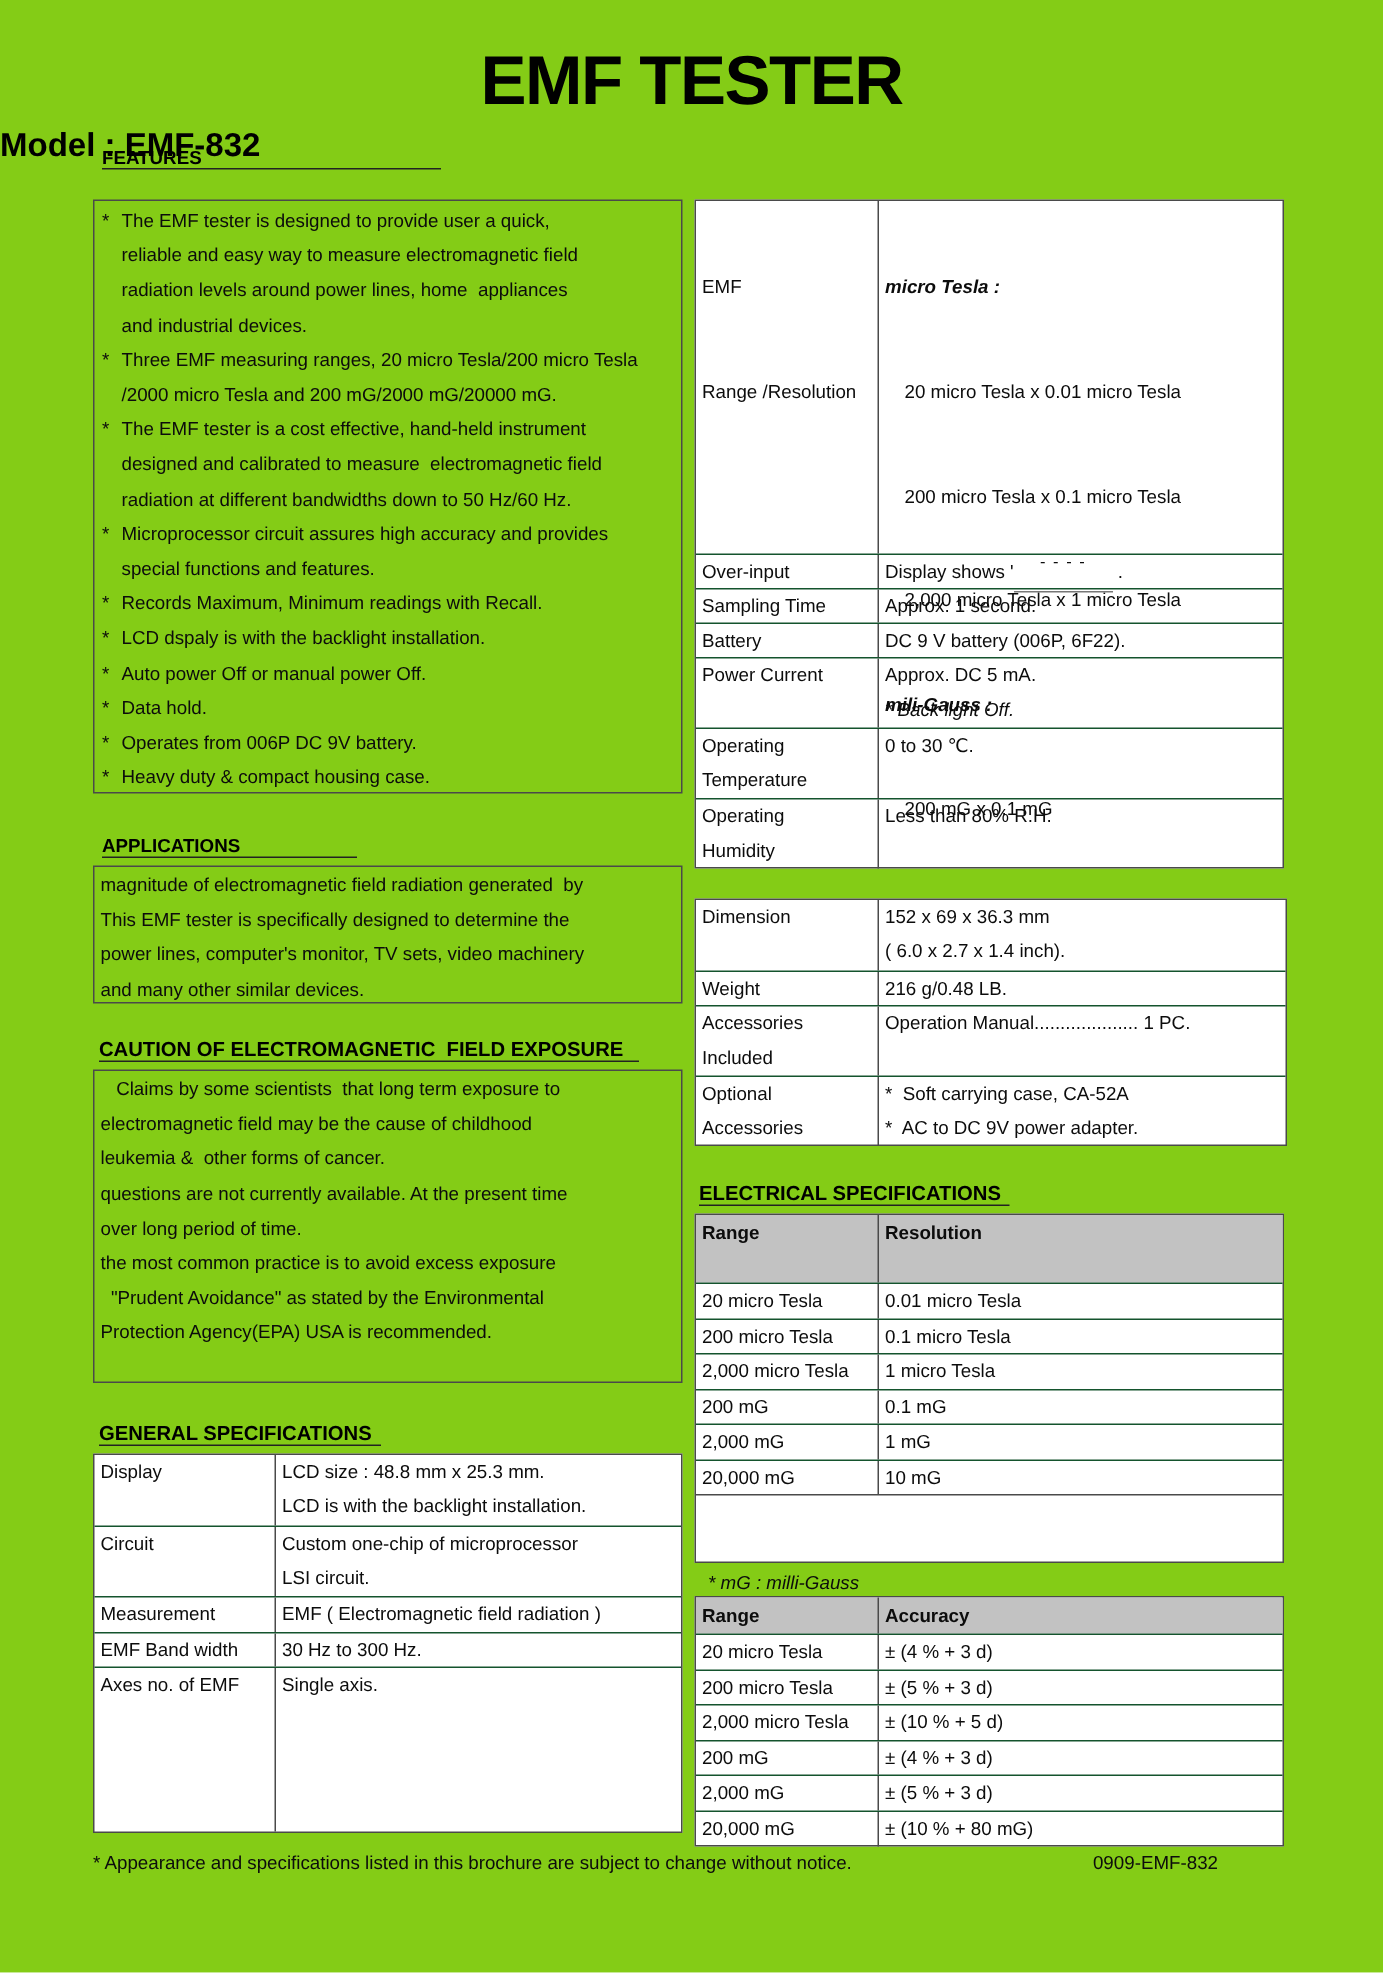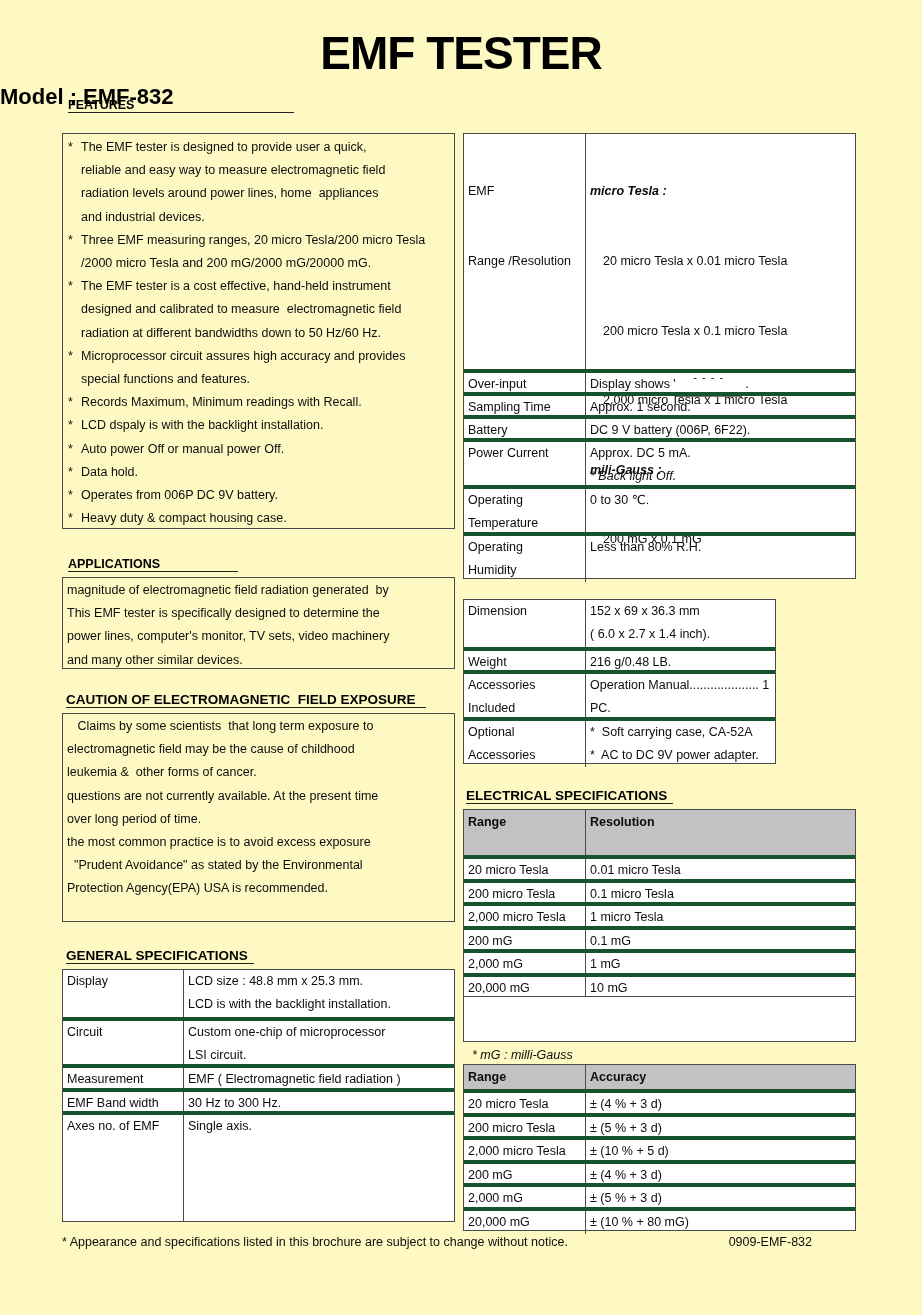--- a/index.html
+++ b/index.html
@@ -1,16 +1,16 @@
 <!DOCTYPE html>
 <html><head>
 <meta charset="utf-8">
 <style>
   html,body{margin:0;padding:0;background:#ffffff;}
-  .page{position:relative;width:922px;height:1315px;background:#fef9c3;
+  .page{position:relative;width:922px;height:1315px;background:#84cc16;
         font-family:"Liberation Sans","DejaVu Sans",sans-serif;color:#0c0c0c;
         font-size:12.5px;overflow:hidden;}
   .title{position:absolute;left:0;right:0;top:26px;text-align:center;
          font-weight:700;font-size:46px;letter-spacing:-1px;color:#000;}
   .model{position:absolute;left:0;right:0;top:84px;text-align:left;
          font-weight:700;font-size:22px;color:#000;}
   .hd{position:absolute;font-weight:700;border-bottom:1px solid #222;
       white-space:pre;color:#000;}
   .hd-sm{font-size:12.5px;}
   .hd-lg{font-size:13.5px;}
@@ -21,29 +21,29 @@
   .hd-elec{left:466px;top:788px;padding-right:6px;}
   .box{position:absolute;border:1px solid #4a4a4a;box-sizing:border-box;}
   .box .ln{display:flex;line-height:23.2px;white-space:pre-wrap;}
   .features-box{left:62px;top:133px;width:393px;height:396px;padding:2px 2px 0 5px;}
   .ast{width:13px;flex:none;}
   .txt{flex:1;}
   .apps-box{left:62px;top:577px;width:393px;height:92px;padding:1px 2px 0 4px;}
   .caution-box{left:62px;top:713px;width:393px;height:209px;padding:1px 2px 0 4px;}
   .tbl{position:absolute;border:1px solid #4a4a4a;box-sizing:border-box;
        display:flex;flex-direction:column;background:#fff;}
-  .trow{display:flex;border-top:4px solid #14532d;box-sizing:border-box;flex:none;}
+  .trow{display:flex;border-top:1px solid #14532d;box-sizing:border-box;flex:none;}
   .trow:first-child{border-top:none;}
   .lbl{border-right:1px solid #4a4a4a;padding:0 0 0 4px;box-sizing:border-box;
        line-height:23.2px;white-space:pre-wrap;flex:none;}
   .val{flex:1;padding:0 0 0 4px;line-height:23.2px;white-space:pre-wrap;}
   .general-tbl{left:62px;top:969px;width:393px;height:253px;}
   .general-tbl .lbl{width:121px;}
   .spec1-tbl{left:463px;top:133px;width:393px;height:446px;}
-  .spec2-tbl{left:463px;top:599px;width:313px;height:165px;}
+  .spec2-tbl{left:463px;top:599px;width:395px;height:165px;}
   .spec1-tbl .lbl,.spec2-tbl .lbl,.elec-tbl .lbl,.acc-tbl .lbl{width:122px;}
   .bi{font-weight:700;font-style:italic;}
   .ind{padding-left:13px;}
   .nt{padding-left:4px;}
   .it{font-style:italic;}
   .elec-tbl{left:463px;top:809px;width:393px;height:233px;}
   .acc-tbl{left:463px;top:1064px;width:393px;height:167px;}
   .th{background:#c2c2c2;font-weight:700;}
   .th .lbl,.th .val{line-height:20px;padding-top:2px;}
   .noterow{display:block;font-style:italic;padding-left:8px;line-height:23.5px;

